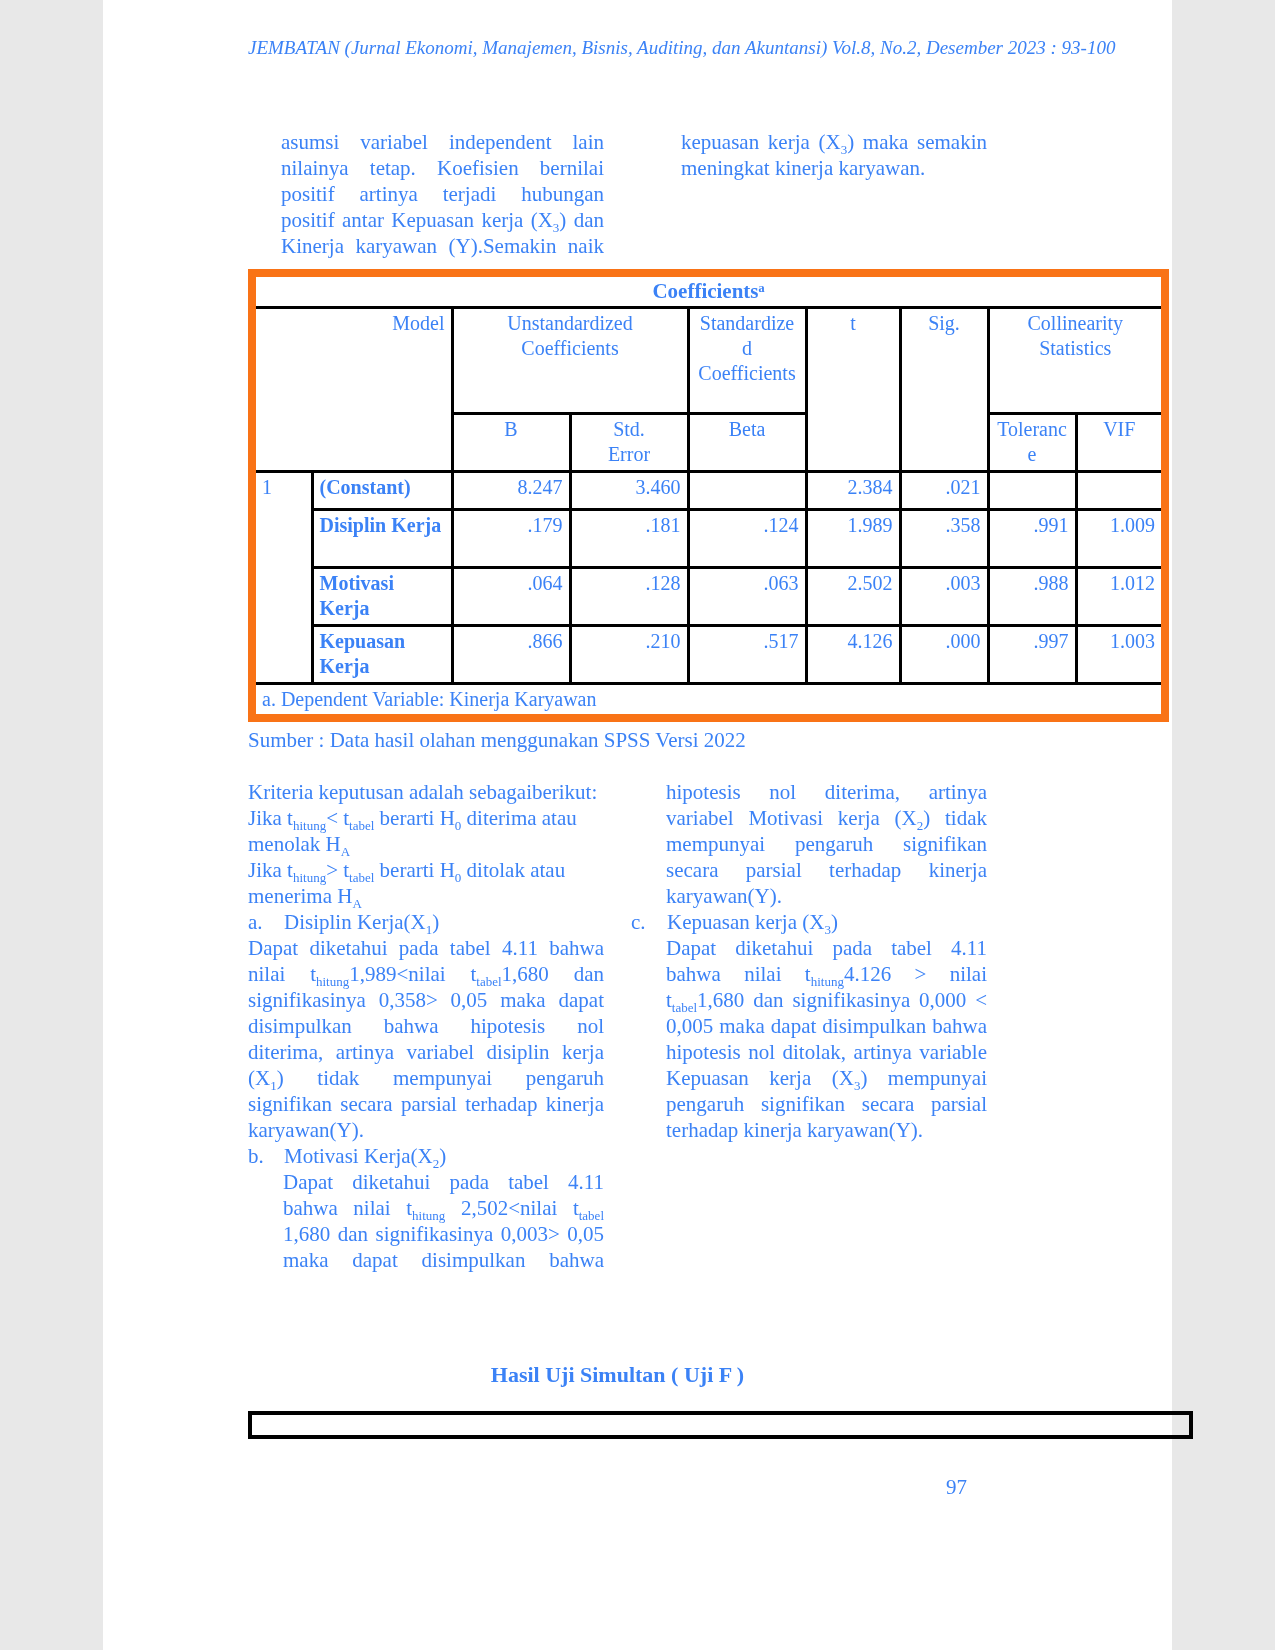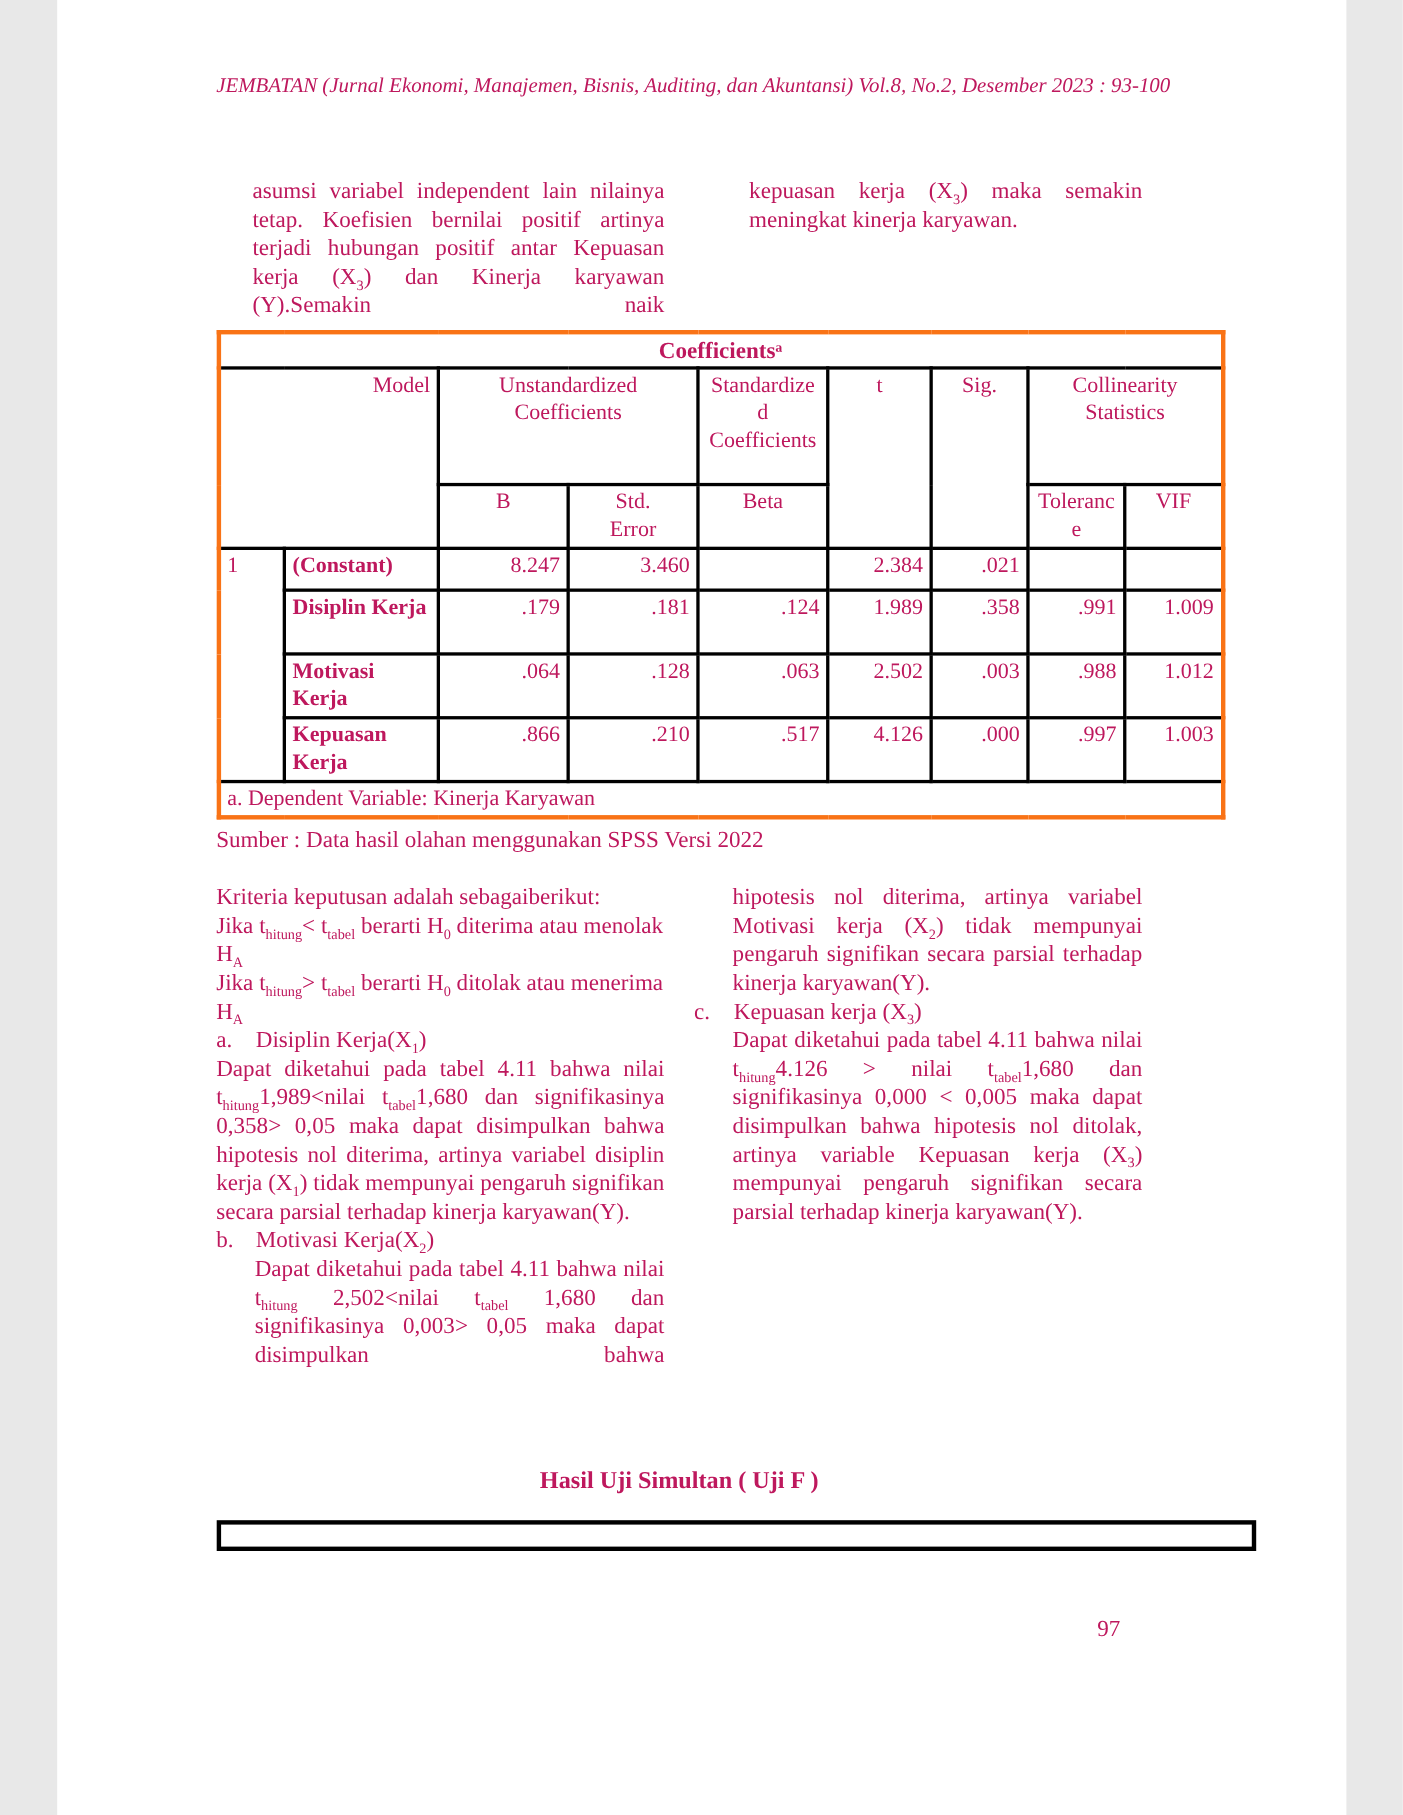--- a/index.html
+++ b/index.html
@@ -1,25 +1,25 @@
 <!DOCTYPE html>
 <html><head>
 <meta charset="utf-8">
 <style>
   html, body { margin: 0; padding: 0; background: #e8e8e8; }
   .page {
     position: relative;
-    width: 1172px;
+    width: 1069px;
     height: 1650px;
     margin: 0 auto;
     background: #ffffff;
     box-sizing: border-box;
-    padding: 68px 185px 0 145px;
+    padding: 37px 185px 0 145px;
     font-family: "Liberation Serif", "DejaVu Serif", serif;
-    color: #be185d;
+    color: #3b82f6;
     font-size: 21px;
   }
   .journal-header {
     font-style: italic;
     font-size: 19px;
     text-align: center;
     white-space: nowrap;
   }
   .two-col { display: flex; gap: 27px; }
   .col { width: 448px; box-sizing: border-box; }
@@ -30,21 +30,21 @@
   .intro { margin-top: 70px; }
   .intro-left { margin-left: 33px; }
   .intro-right { margin-left: 50px; }
   .li { display: flex; line-height: 26px; }
   .li-label { width: 36px; flex: none; }
   .tbl-title { margin-top: 38px; text-align: center; font-weight: bold; font-size: 22px; line-height: 28px; }
   .tbl-title.t3 { margin-top: 88px; }
   table.coef {
     margin-top: 10px;
     border-collapse: collapse;
-    border: 4px solid #f97316;
+    border: 8px solid #f97316;
     table-layout: fixed;
     width: 913px;
     font-size: 20px;
   }
   table.coef td {
     border: 3px solid #000;
     vertical-align: top;
     padding: 2px 6px;
     line-height: 25px;
     overflow-wrap: break-word;
@@ -62,21 +62,21 @@
   td.foot { text-align: left; padding-left: 10px; font-size: 20px; }
   .source { margin-top: 6px; font-size: 21px; }
   .analysis { margin-top: 26px; }
   .empty-frame {
     margin-top: 22px;
     width: 945px;
     height: 28px;
     box-sizing: border-box;
     border: 4px solid #000;
   }
-  .page-number { margin-top: 58px; text-align: right; padding-right: 20px; font-size: 21px; }
+  .page-number { margin-top: 36px; text-align: right; padding-right: 20px; font-size: 21px; }
   sub { font-size: 13px; line-height: 0; }
 </style>
 </head>
 <body>
 
 <div class="page">
 
   <div class="journal-header">JEMBATAN (Jurnal Ekonomi, Manajemen, Bisnis, Auditing, dan Akuntansi) Vol.8, No.2, Desember 2023 : 93-100</div>
 
   <div class="two-col intro">

